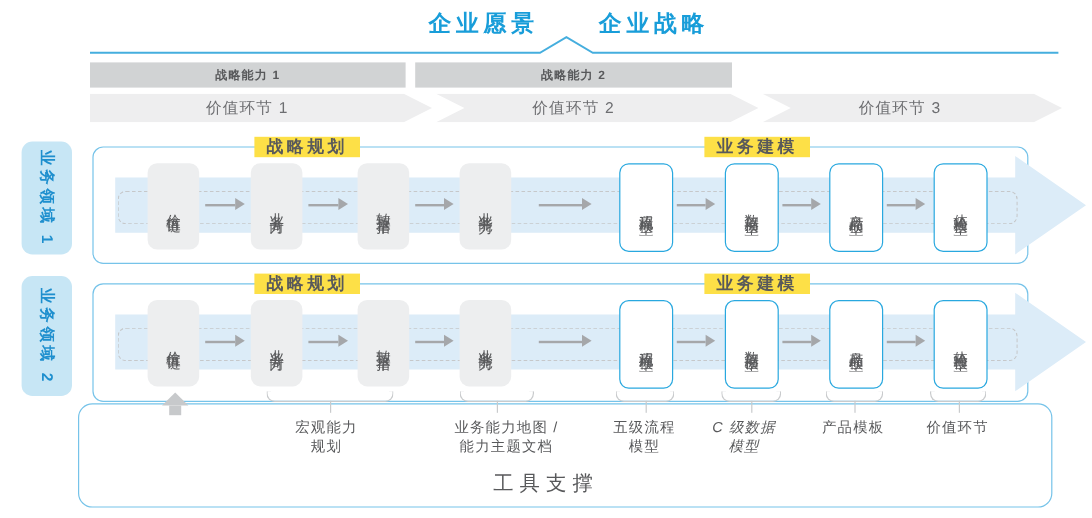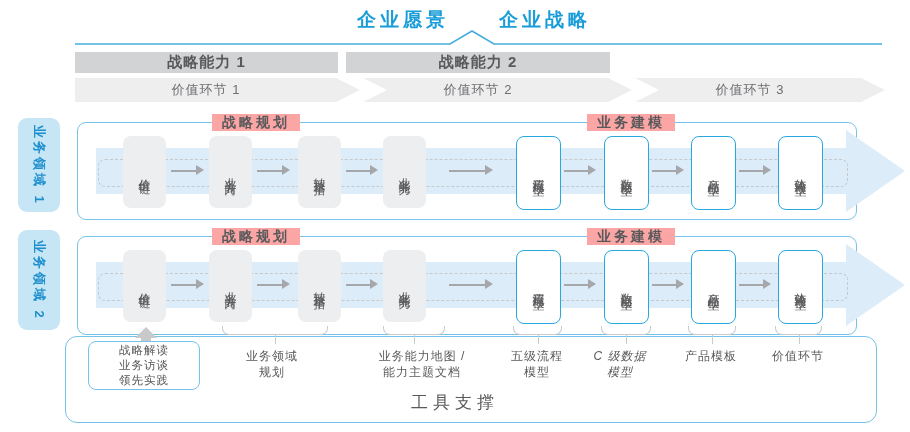--- a/index.html
+++ b/index.html
@@ -9,21 +9,21 @@
   
   .title{position:absolute;top:7px;left:474px;transform:translateX(-50%);display:flex;gap:50px;
          font-size:19px;font-weight:bold;color:var(--accent,#189DD9);letter-spacing:4px;white-space:nowrap;}
 
   .brace{position:absolute;left:0;top:0;}
   .brace path{stroke:var(--brace,#45AEDE);stroke-width:1.6;fill:none;}
 
   
   .bar{position:absolute;top:52px;height:21px;background:var(--bar_bg,#D1D3D4);
        display:flex;align-items:center;justify-content:center;
-       font-size:15px;font-weight:600;color:var(--text_dark,#58595B);letter-spacing:1px;}
+       font-size:10px;font-weight:600;color:var(--text_dark,#58595B);letter-spacing:1px;}
 
   
   .chev{position:absolute;top:78px;height:24px;background:var(--chev_bg,#EEEEEF);}
   .chev1{left:75px;width:285px;clip-path:polygon(0 0,261px 0,100% 50%,261px 100%,0 100%);}
   .chev2{left:363px;width:269px;clip-path:polygon(0 0,245px 0,100% 50%,245px 100%,0 100%,24px 50%);}
   .chev3{left:635px;width:250px;clip-path:polygon(0 0,226px 0,100% 50%,226px 100%,0 100%,24px 50%);}
   .chevlabel{position:absolute;top:81px;transform:translateX(-50%);font-size:13px;
              color:var(--text_muted,#6D6E71);letter-spacing:1px;white-space:nowrap;}
 
   
@@ -33,21 +33,21 @@
             color:var(--tab_text,#1E8FCE);letter-spacing:3px;white-space:nowrap;}
   .tab1{top:118px;height:94px;}
   .tab2{top:230px;height:100px;}
 
   
   .domain{position:absolute;left:77px;width:778px;border:1px solid var(--panel_border,#76C3E9);
           border-radius:9px;background:#fff;}
   .d1{top:122px;height:96px;}
   .d2{top:236px;height:97px;}
   .bigarrow{position:absolute;left:0;top:0;overflow:visible;}
-  .sech{position:absolute;top:-9px;transform:translateX(-50%);background:#fca5a5;padding:0 10px;
+  .sech{position:absolute;top:-9px;transform:translateX(-50%);background:#fde047;padding:0 10px;
         font-size:14px;font-weight:bold;letter-spacing:3px;color:var(--text_dark,#58595B);
         line-height:17px;white-space:nowrap;}
   .dashed{position:absolute;left:20px;top:36px;width:748px;height:26px;
           border:1px dashed var(--dashed_border,#C6C8CA);border-radius:7px;}
   .node{position:absolute;top:13px;width:43px;height:72px;border-radius:8px;
         display:flex;align-items:center;justify-content:center;}
   .node span{writing-mode:vertical-rl;text-orientation:upright;font-size:12px;line-height:1;
              letter-spacing:2px;color:var(--text_dark,#58595B);}
   .gray{background:var(--gray_box_bg,#EDEEEF);}
   .model{background:#fff;border:1.2px solid var(--model_box_border,#29A8DF);}
@@ -204,27 +204,22 @@
 
   <div class="uparr"></div>
 
   <div class="brk b1"></div>
   <div class="brk b2"></div>
   <div class="brk b3"></div>
   <div class="brk b4"></div>
   <div class="brk b5"></div>
   <div class="brk b6"></div>
 
-  <div class="practice">
-    <div>战略解读</div>
-    <div>业务访谈</div>
-    <div>领先实践</div>
-  </div>
-
-  <div class="dlabel dl1">业务领域
+
+  <div class="dlabel dl1">宏观能力
 规划</div>
   <div class="dlabel dl2">业务能力地图 /
 能力主题文档</div>
   <div class="dlabel dl3">五级流程
 模型</div>
   <div class="dlabel dl4">C 级数据
 模型</div>
   <div class="dlabel dl5">产品模板</div>
   <div class="dlabel dl6">价值环节</div>
 

